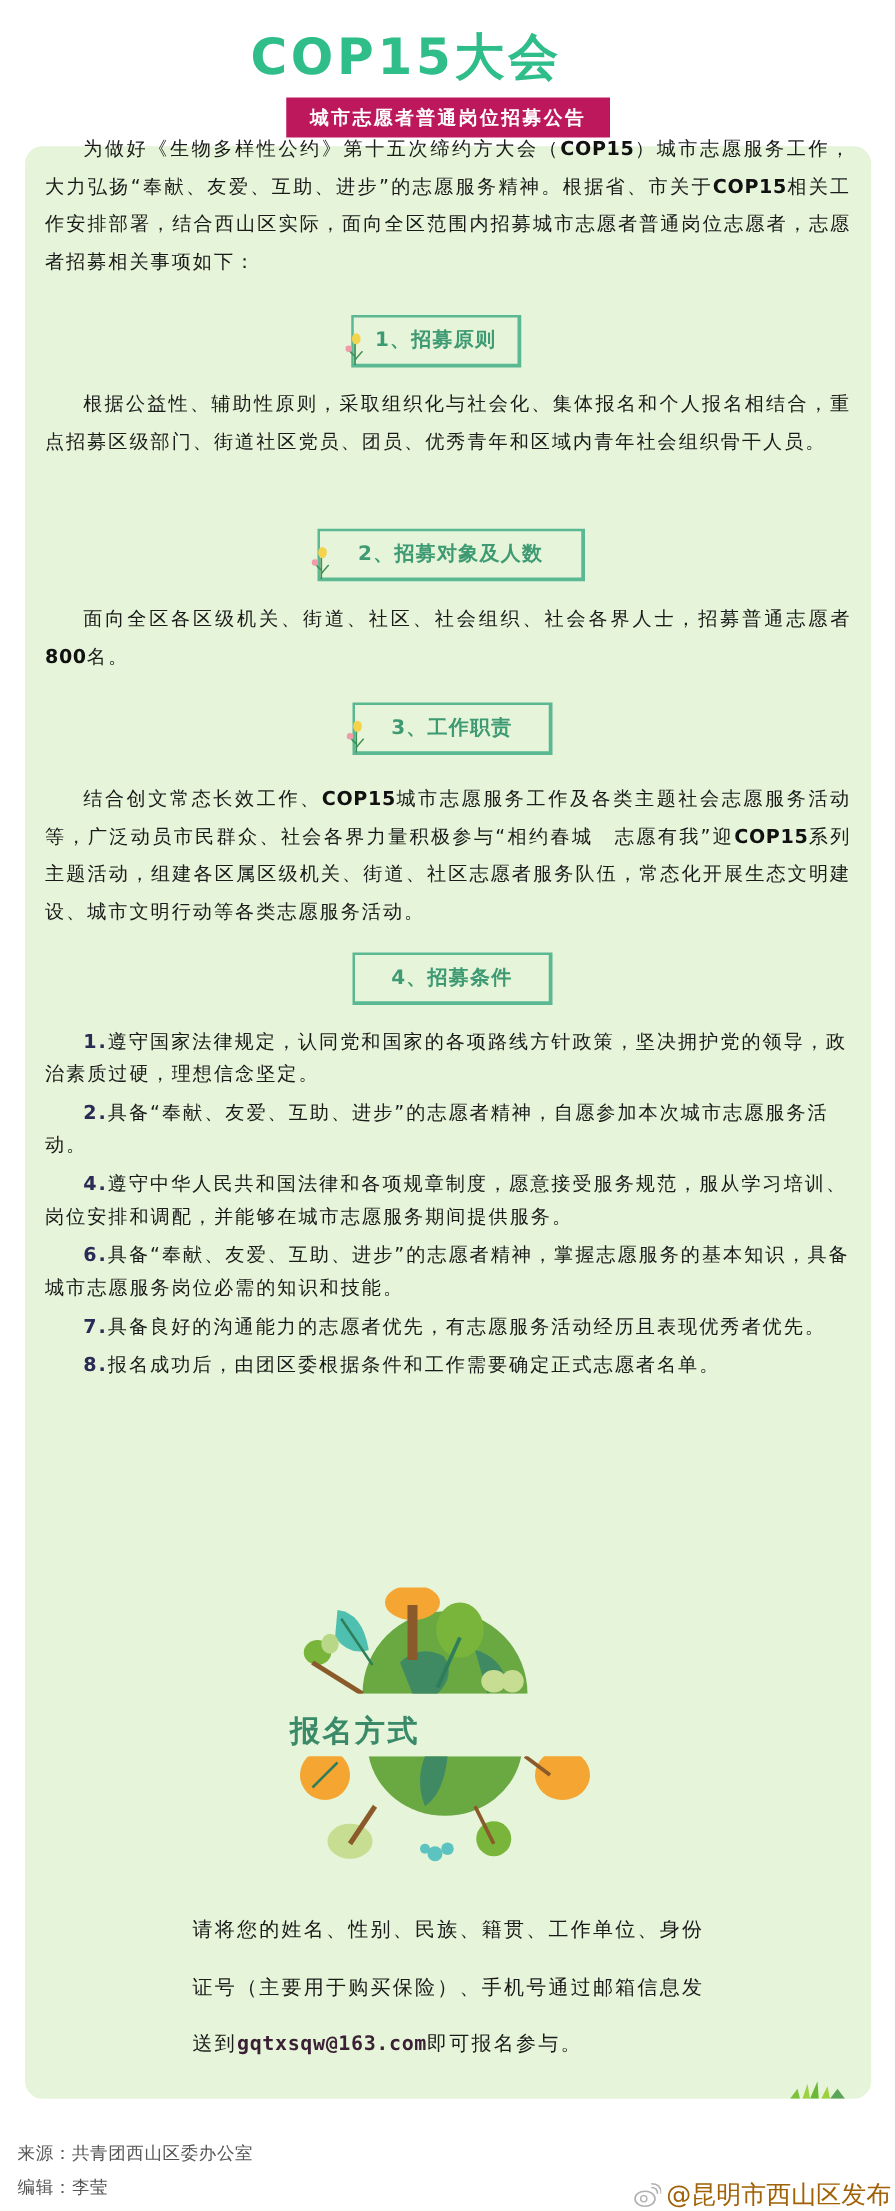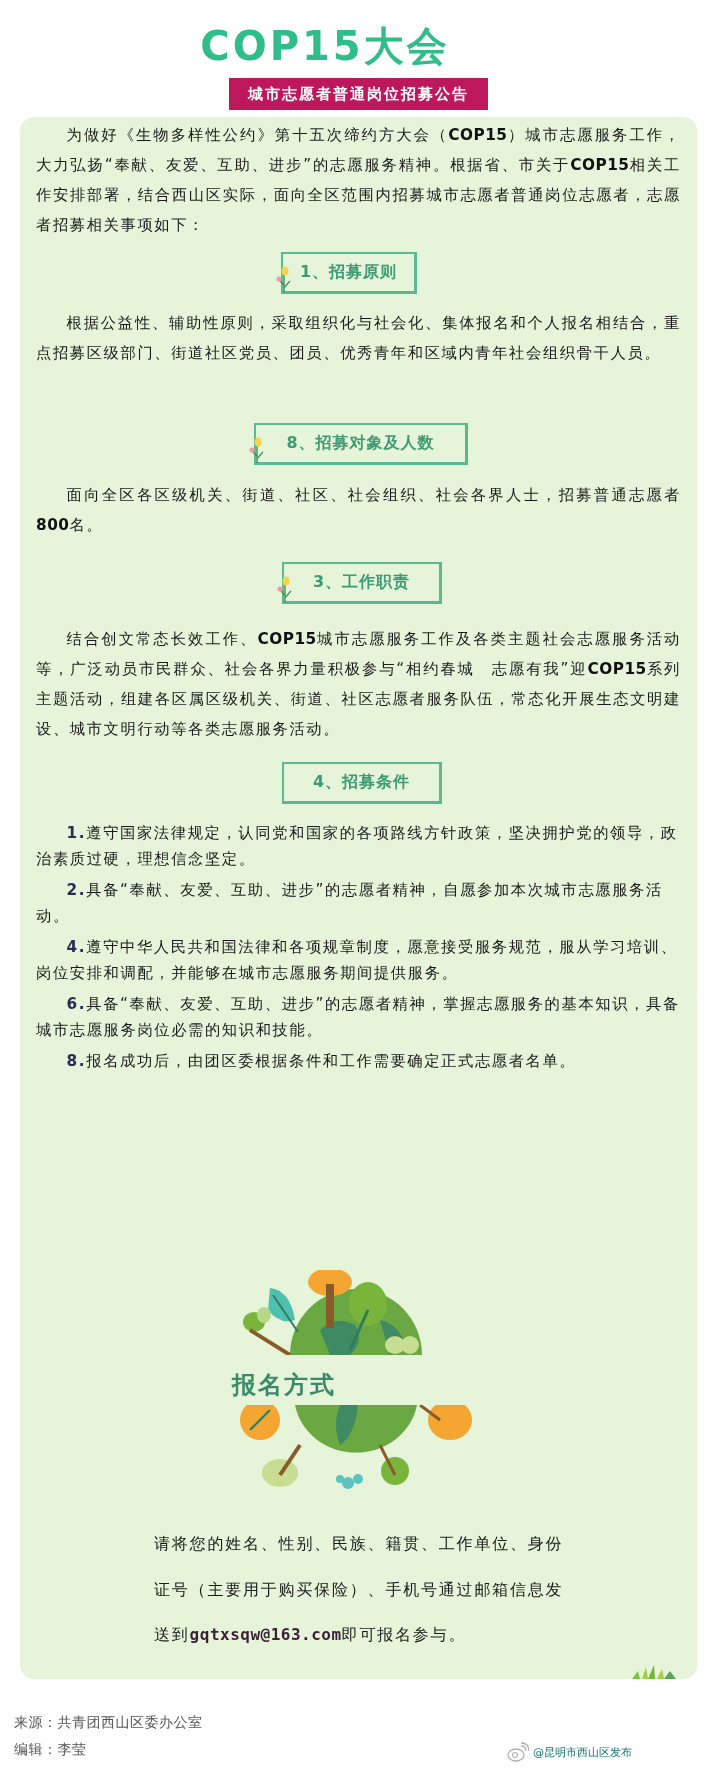--- a/index.html
+++ b/index.html
@@ -50,31 +50,31 @@
   }
   .reg-text {
     position: absolute; left: 154px; width: 420px; font-size: 16px; line-height: 20px;
     letter-spacing: 1.8px; color: #1a1a1a;
   }
   .email { font-family: "DejaVu Sans Mono", monospace; font-weight: bold; color: #3a1f35; letter-spacing: 0.5px; }
 
   .grass { position: absolute; left: 630px; top: 1665px; width: 48px; height: 14px; }
 
   .footer-line { position: absolute; left: 14px; font-size: 14px; color: #555; letter-spacing: 0.5px; }
-  .weibo { position: absolute; left: 507px; top: 1742px; font-size: 11px; color: #0f766e; display: flex; align-items: center; gap: 4px; justify-content: flex-end; }
+  .weibo { position: absolute; left: 507px; top: 1742px; font-size: 20px; color: #a16207; display: flex; align-items: center; gap: 4px; justify-content: flex-end; }
 </style>
 </head>
 <body>
 
 <div class="title">COP15大会</div>
 <div class="banner">城市志愿者普通岗位招募公告</div>
 
 <div class="panel"></div>
 
-<div class="para indent" style="top:120px;">
+<div class="para indent" style="top:104px;">
   <span>为做好《生物多样性公约》第十五次缔约方大会（</span><span class="b">COP15</span><span>）城市志愿服务工作，大力弘扬“奉献、友爱、互助、进步”的志愿服务精神。根据省、市关于</span><span class="b">COP15</span><span>相关工作安排部署，结合西山区实际，面向全区范围内招募城市志愿者普通岗位志愿者，志愿者招募相关事项如下：</span>
 </div>
 
 <div class="sec-box" style="left:281px; top:252px; width:136px;">
   <svg class="flower" viewBox="0 0 18 30">
     <path d="M9 29 L9 12" stroke="#3c8f55" stroke-width="1.4"></path>
     <path d="M9 22 Q4 18 3 14" stroke="#3c8f55" stroke-width="1.2" fill="none"></path>
     <path d="M9 25 Q13 20 15 18" stroke="#3c8f55" stroke-width="1.2" fill="none"></path>
     <ellipse cx="10" cy="8" rx="3.5" ry="4.5" fill="#f5d34c"></ellipse>
     <circle cx="4" cy="16" r="2.6" fill="#f19aa9"></circle>
@@ -84,21 +84,21 @@
 <div class="para indent" style="top:308px;">根据公益性、辅助性原则，采取组织化与社会化、集体报名和个人报名相结合，重点招募区级部门、街道社区党员、团员、优秀青年和区域内青年社会组织骨干人员。</div>
 
 <div class="sec-box" style="left:254px; top:423px; width:214px;">
   <svg class="flower" viewBox="0 0 18 30">
     <path d="M9 29 L9 12" stroke="#3c8f55" stroke-width="1.4"></path>
     <path d="M9 22 Q4 18 3 14" stroke="#3c8f55" stroke-width="1.2" fill="none"></path>
     <path d="M9 25 Q13 20 15 18" stroke="#3c8f55" stroke-width="1.2" fill="none"></path>
     <ellipse cx="10" cy="8" rx="3.5" ry="4.5" fill="#f5d34c"></ellipse>
     <circle cx="4" cy="16" r="2.6" fill="#f19aa9"></circle>
   </svg>
-  <span>8、招募对象及人数</span>
+  <span>2、招募对象及人数</span>
 </div>
 <div class="para indent" style="top:480px;">
   <span>面向全区各区级机关、街道、社区、社会组织、社会各界人士，招募普通志愿者</span><span class="b">800</span><span>名。</span>
 </div>
 
 <div class="sec-box" style="left:282px; top:562px; width:160px;">
   <svg class="flower" viewBox="0 0 18 30">
     <path d="M9 29 L9 12" stroke="#3c8f55" stroke-width="1.4"></path>
     <path d="M9 22 Q4 18 3 14" stroke="#3c8f55" stroke-width="1.2" fill="none"></path>
     <path d="M9 25 Q13 20 15 18" stroke="#3c8f55" stroke-width="1.2" fill="none"></path>
@@ -113,20 +113,21 @@
 
 <div class="sec-box" style="left:282px; top:762px; width:160px;">
   <span>4、招募条件</span>
 </div>
 
 <div class="cond" style="top:820px;">
   <p class="indent" style="margin-bottom:5px;"><span class="num">1.</span><span>遵守国家法律规定，认同党和国家的各项路线方针政策，坚决拥护党的领导，政治素质过硬，理想信念坚定。</span></p>
   <p class="indent" style="margin-bottom:5px;"><span class="num">2.</span><span>具备“奉献、友爱、互助、进步”的志愿者精神，自愿参加本次城市志愿服务活动。</span></p>
   <p class="indent" style="margin-bottom:5px;"><span class="num">4.</span><span>遵守中华人民共和国法律和各项规章制度，愿意接受服务规范，服从学习培训、岗位安排和调配，并能够在城市志愿服务期间提供服务。</span></p>
   <p class="indent" style="margin-bottom:5px;"><span class="num">6.</span><span>具备“奉献、友爱、互助、进步”的志愿者精神，掌握志愿服务的基本知识，具备城市志愿服务岗位必需的知识和技能。</span></p>
+  <p class="indent" style="margin-bottom:5px;"><span class="num">7.</span><span>具备良好的沟通能力的志愿者优先，有志愿服务活动经历且表现优秀者优先。</span></p>
   <p class="indent"><span class="num">8.</span><span>报名成功后，由团区委根据条件和工作需要确定正式志愿者名单。</span></p>
 </div>
 
 <svg class="globe" style="top:1270px; height:85px;" viewBox="0 0 232 85">
   <path d="M50 85 A66 66 0 0 1 182 85 Z" fill="#6aa842"></path>
   <path d="M80 60 Q95 45 115 55 Q125 70 110 85 L90 85 Z" fill="#3f8a63"></path>
   <path d="M140 50 Q160 55 165 75 L150 85 Z" fill="#3f8a63"></path>
   <ellipse cx="90" cy="12" rx="22" ry="14" fill="#f5a531"></ellipse>
   <rect x="86" y="14" width="8" height="44" fill="#8b5a2b"></rect>
   <path d="M30 18 Q50 20 55 50 Q40 55 28 40 Z" fill="#4fc0b0"></path>

